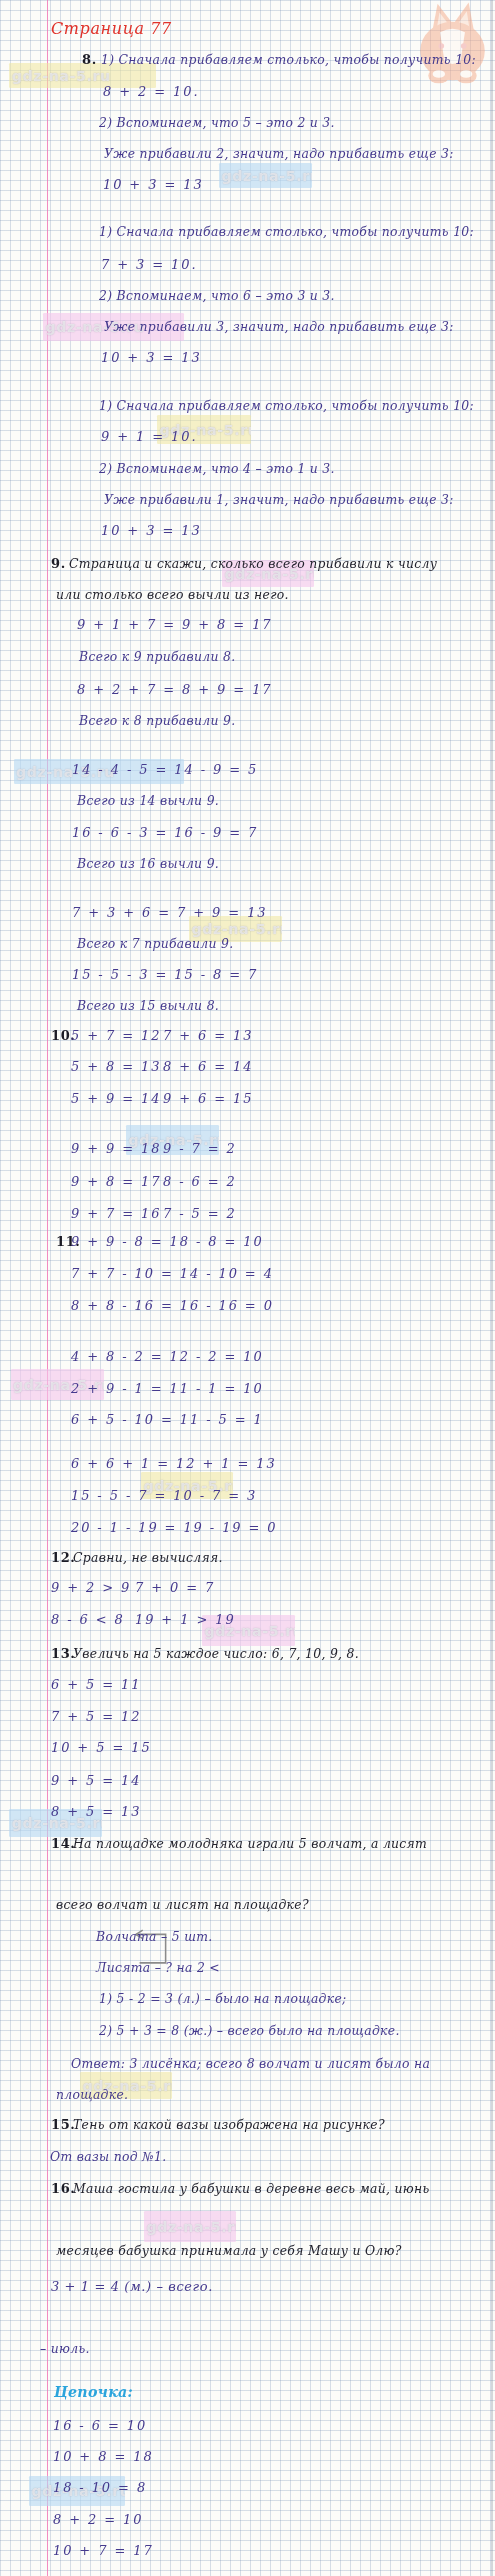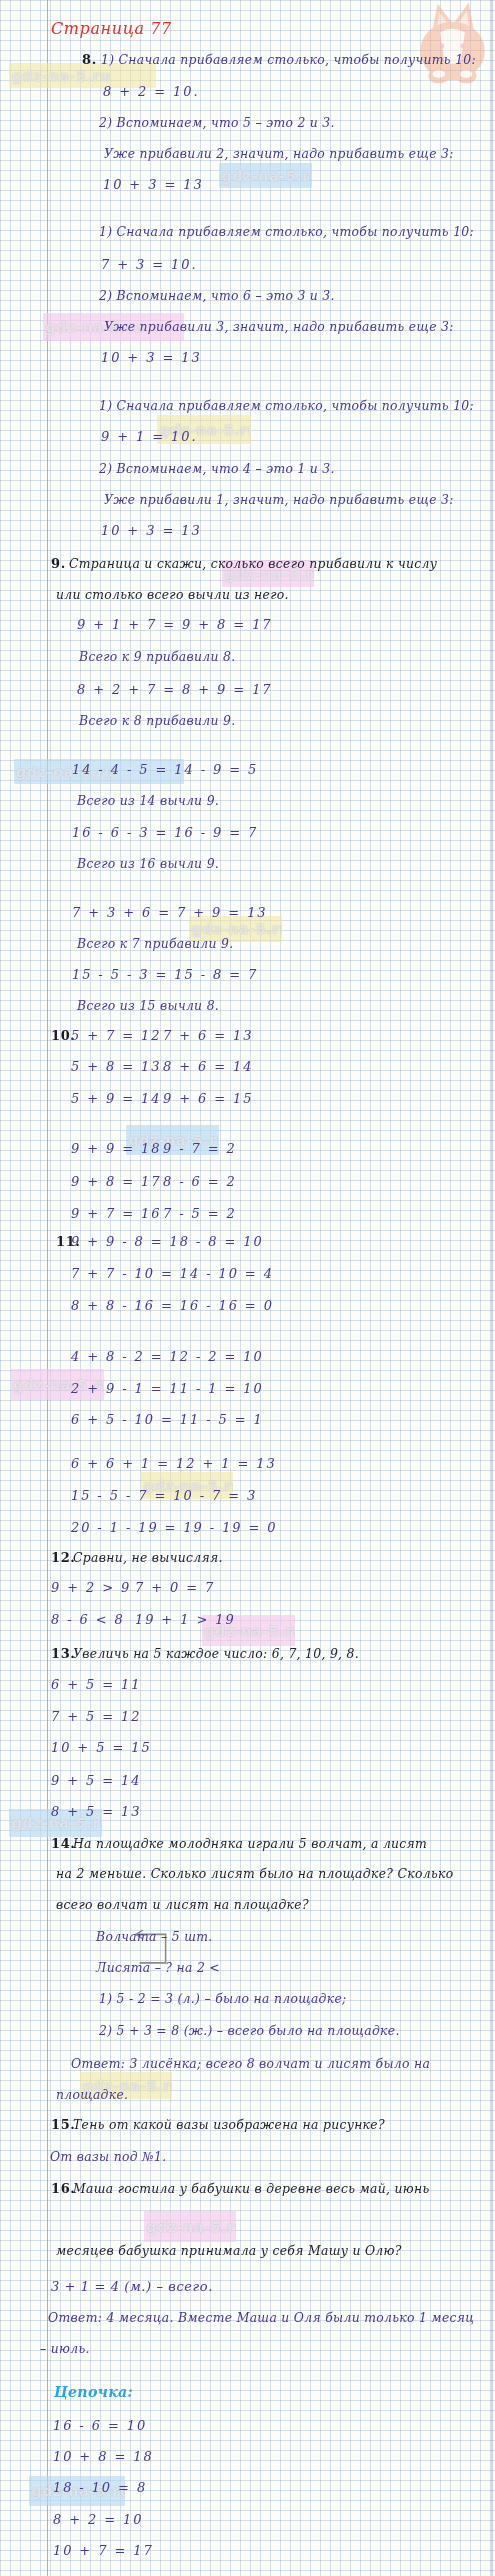--- a/index.html
+++ b/index.html
@@ -173,38 +173,36 @@
   <div class="t pn" style="top:1647px;left:51px">13.</div>
   <div class="t bk" style="top:1647px;left:73px">Увеличь на 5 каждое число: 6, 7, 10, 9, 8.</div>
   <div class="t eq" style="top:1678px;left:51px">6 + 5 = 11</div>
   <div class="t eq" style="top:1710px;left:51px">7 + 5 = 12</div>
   <div class="t eq" style="top:1741px;left:51px">10 + 5 = 15</div>
   <div class="t eq" style="top:1774px;left:51px">9 + 5 = 14</div>
   <div class="t eq" style="top:1805px;left:51px">8 + 5 = 13</div>
 
   <div class="t pn" style="top:1837px;left:51px">14.</div>
   <div class="t bk" style="top:1837px;left:73px">На площадке молодняка играли 5 волчат, а лисят</div>
-  <div class="t bk" style="top:1867px;left:56px">на 2 меньше. Сколько лисят было на площадке? Сколько</div>
   <div class="t bk" style="top:1898px;left:56px">всего волчат и лисят на площадке?</div>
   <div class="t" style="top:1930px;left:96px">Волчата – 5 шт.</div>
   <div class="t" style="top:1961px;left:96px">Лисята – ? на 2 &lt;</div>
   <div class="t" style="top:1992px;left:99px">1) 5 - 2 = 3 (л.) – было на площадке;</div>
   <div class="t" style="top:2024px;left:99px">2) 5 + 3 = 8 (ж.) – всего было на площадке.</div>
   <div class="t" style="top:2057px;left:71px">Ответ: 3 лисёнка; всего 8 волчат и лисят было на</div>
   <div class="t" style="top:2088px;left:56px">площадке.</div>
 
   <div class="t pn" style="top:2118px;left:51px">15.</div>
   <div class="t bk" style="top:2118px;left:73px">Тень от какой вазы изображена на рисунке?</div>
   <div class="t" style="top:2150px;left:50px">От вазы под №1.</div>
 
   <div class="t pn" style="top:2182px;left:51px">16.</div>
   <div class="t bk" style="top:2182px;left:73px">Маша гостила у бабушки в деревне весь май, июнь</div>
   <div class="t bk" style="top:2244px;left:56px">месяцев бабушка принимала у себя Машу и Олю?</div>
   <div class="t eq" style="top:2280px;left:51px;letter-spacing:0.6px">3 + 1 = 4 (м.) – всего.</div>
-  <div class="t" style="top:2311px;left:48px">Ответ: 4 месяца. Вместе Маша и Оля были только 1 месяц</div>
   <div class="t" style="top:2342px;left:40px">– июль.</div>
 
   <div class="t cy" style="top:2385px;left:54px">Цепочка:</div>
   <div class="t eq" style="top:2419px;left:53px">16 - 6 = 10</div>
   <div class="t eq" style="top:2450px;left:53px">10 + 8 = 18</div>
   <div class="t eq" style="top:2481px;left:53px">18 - 10 = 8</div>
   <div class="t eq" style="top:2513px;left:53px">8 + 2 = 10</div>
   <div class="t eq" style="top:2544px;left:53px">10 + 7 = 17</div>
 </div>
 

